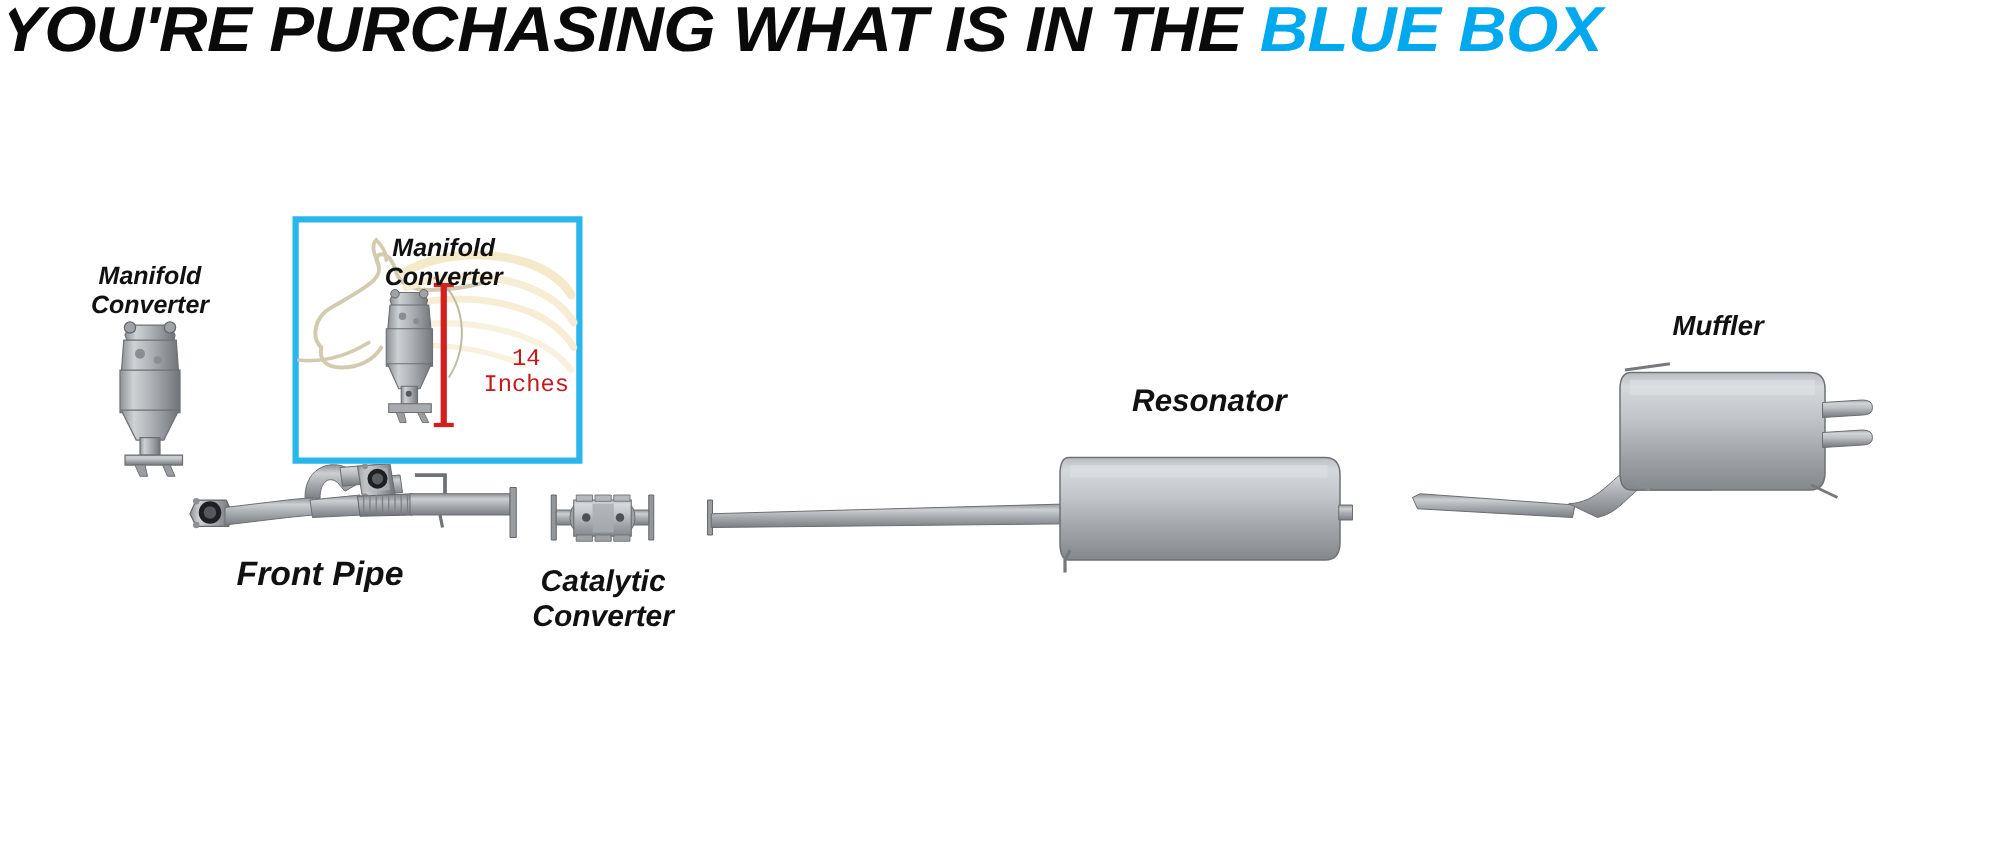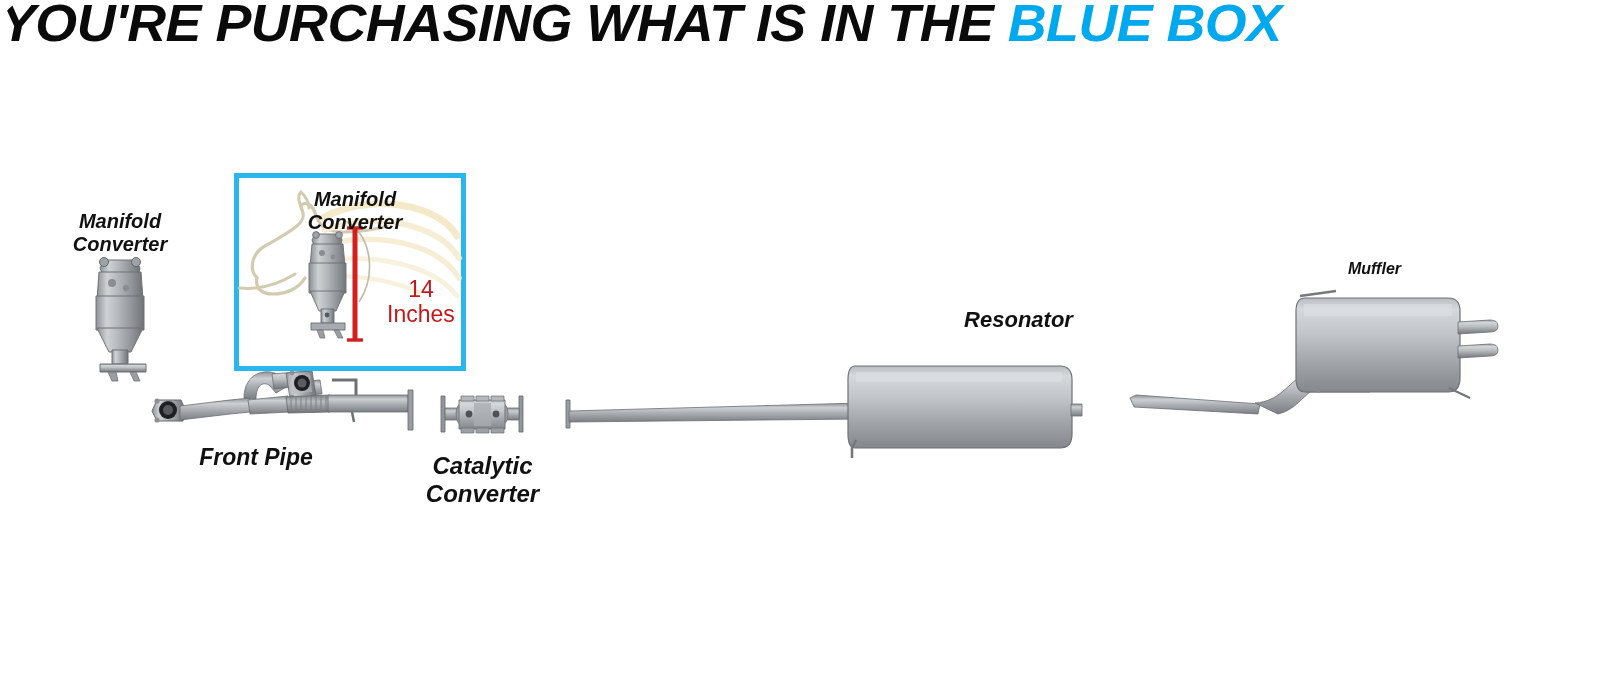--- a/index.html
+++ b/index.html
@@ -45,24 +45,24 @@
     font-family: "Liberation Sans", sans-serif;
     font-weight: bold;
     font-style: italic;
     color: #111111;
     text-align: center;
     line-height: 1.16;
     white-space: pre-line;
   }
 
   #label-manifold-left { left: 40px;  top: 210px; width: 160px; font-size: 20px; }
-  #label-front-pipe    { left: 166px; top: 444px; width: 180px; font-size: 23px; }
+  #label-front-pipe    { left: 166px; top: 444px; width: 180px; font-size: 27px; }
   #label-catalytic     { left: 400px; top: 452px; width: 165px; font-size: 24px; }
-  #label-resonator     { left: 906px; top: 307px; width: 225px; font-size: 22px; text-align: center; }
-  #label-muffler       { left: 1272px; top: 260px; width: 205px; font-size: 16px; font-style: italic; }
+  #label-resonator     { left: 855px; top: 307px; width: 225px; font-size: 25px; text-align: center; }
+  #label-muffler       { left: 1272px; top: 248px; width: 205px; font-size: 22px; font-style: italic; }
 
   
   #blue-box {
     position: absolute;
     left: 234px;
     top: 173px;
     width: 232px;
     height: 198px;
     border: 5px solid #29b6ec;
     background: #ffffff;
@@ -82,22 +82,22 @@
     color: #111111;
     white-space: pre-line;
     z-index: 6;
   }
   #dimension-text {
     position: absolute;
     left: 136px;
     top: 99px;
     width: 92px;
     text-align: center;
-    font-family: Liberation Sans, sans-serif;
-    font-size: 23px;
+    font-family: Liberation Mono, monospace;
+    font-size: 19px;
     line-height: 1.08;
     color: #c4181a;
     white-space: pre-line;
     z-index: 6;
   }
   .boxsvg, .partsvg {
     position: absolute;
     left: 0;
     top: 0;
     overflow: visible;

